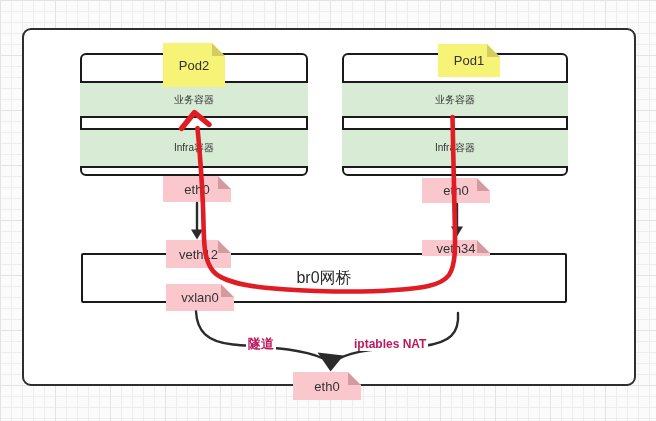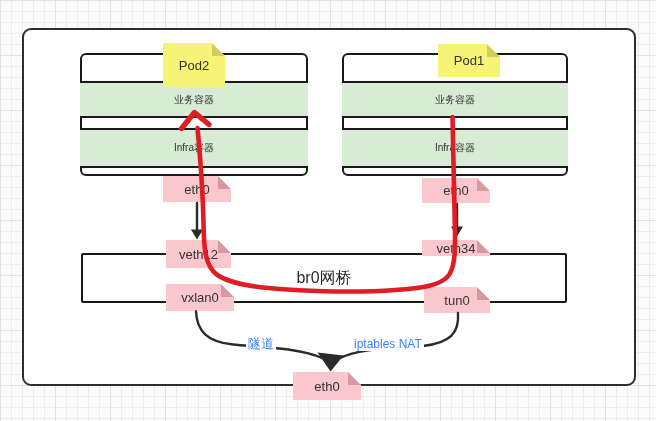--- a/index.html
+++ b/index.html
@@ -81,21 +81,21 @@
   .n-tun0    { left: 424px; top: 287px; width: 66px; height: 26px; }
   .n-eth0B   { left: 293px; top: 372px; width: 68px; height: 28px; }
   svg.layer {
     position: absolute; left: 0; top: 0;
     width: 656px; height: 421px;
     pointer-events: none;
   }
   .edge-label {
     position: absolute;
     background: #fff;
-    font-size: 13px; font-weight: 400; color: #3b82f6;
+    font-size: 13px; font-weight: 700; color: #be185d;
     padding: 0 2px;
     white-space: nowrap;
     text-align: right;
   }
   .lbl-tunnel { left: 246px; top: 335px; }
   .lbl-nat    { left: 352px; top: 337px; font-size: 12px; }
 </style>
 </head>
 <body>
 
@@ -139,23 +139,20 @@
   </div>
   <div class="note pink n-veth12">
     <span>veth12</span>
   </div>
   <div class="note pink n-veth34">
     <span>veth34</span>
   </div>
   <div class="note pink n-vxlan0">
     <span>vxlan0</span>
   </div>
-  <div class="note pink n-tun0">
-    <span>tun0</span>
-  </div>
   <div class="note pink n-eth0B">
     <span>eth0</span>
   </div>
 
   <svg class="layer" viewBox="0 0 656 421">
     <g stroke="#2b2b2b" stroke-width="2.4" fill="none" stroke-linecap="round">
       <path d="M 197 203 L 197 230"></path>
       <path d="M 457 204 L 457 228"></path>
       <path d="M 196 311.5 C 197 331 207 342 233 344.5 C 258 347 298 347.5 322 358"></path>
       <path d="M 458 313 C 459.5 333 450 343 423 346 C 398 348.5 360 347.5 338 359"></path>

